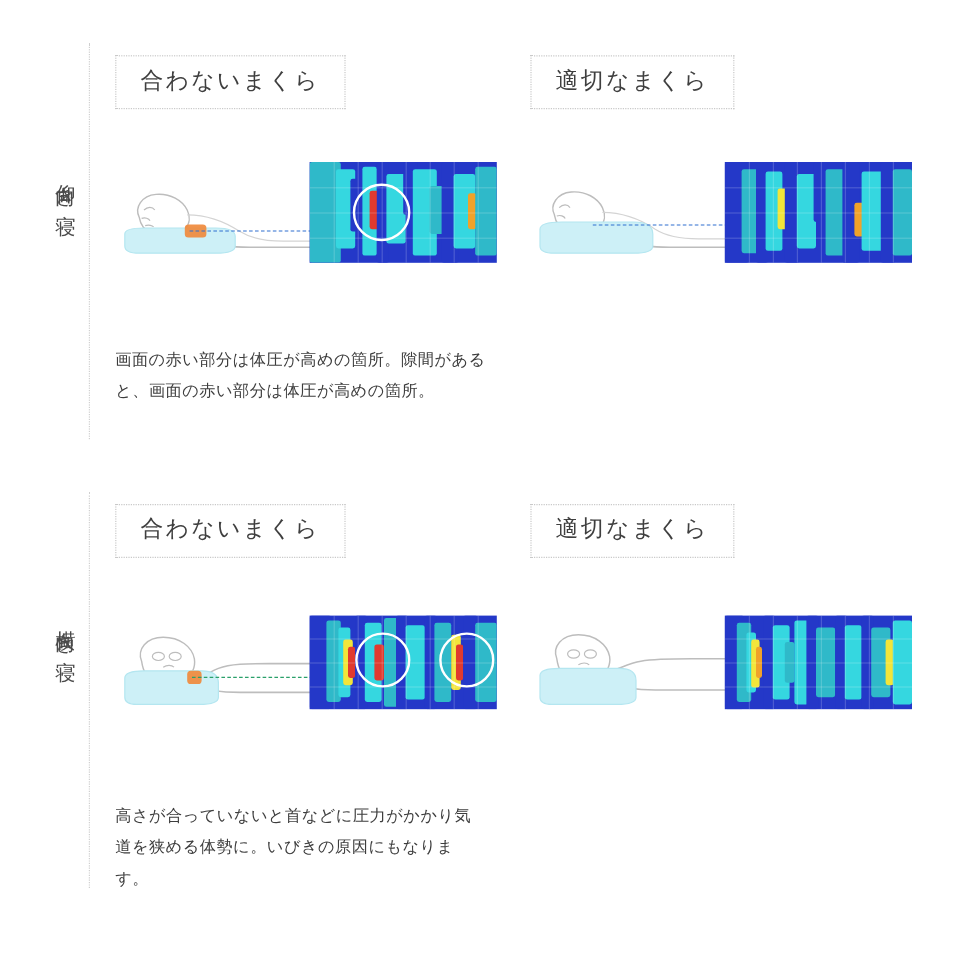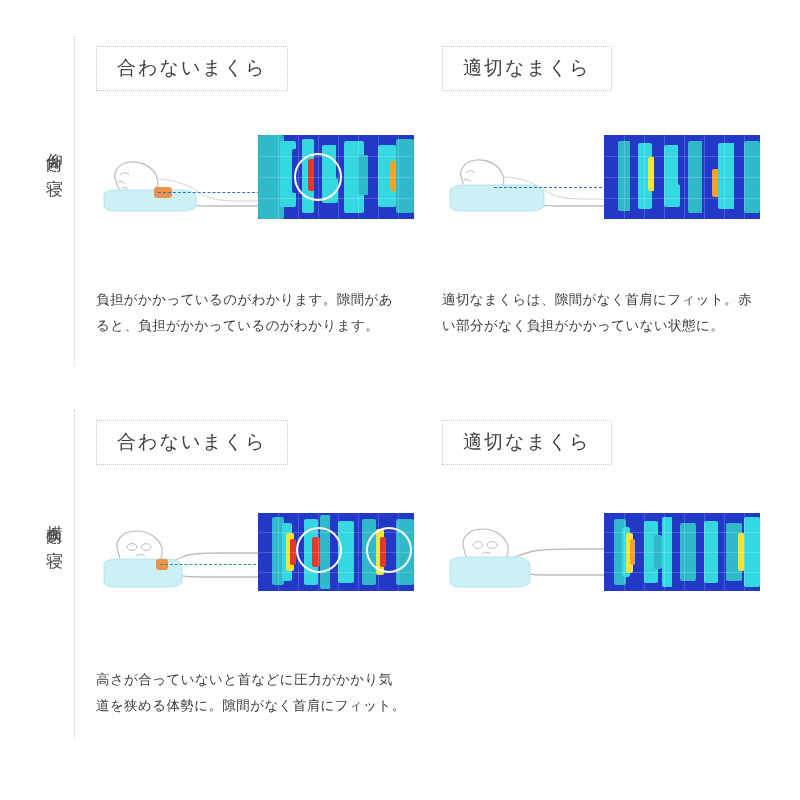--- a/index.html
+++ b/index.html
@@ -179,21 +179,21 @@
           <div class="grid-v" style="left:80px"></div>
         <div class="grid-v" style="left:100px"></div>
           <div class="grid-v" style="left:120px"></div>
         <div class="grid-v" style="left:140px"></div>
         <div class="grid-h" style="top:21px"></div>
           <div class="grid-h" style="top:42px"></div>
         <div class="grid-h" style="top:63px"></div>
       </div>
       <div class="hl-circle" style="left:198px; top:18px; width:48px; height:48px;"></div>
     </div>
-    <div class="caption">負担がかかっているのがわかります。隙間があると、負担がかかっているのがわかります。</div>
+    <div class="caption">画面の赤い部分は体圧が高めの箇所。隙間があると、画面の赤い部分は体圧が高めの箇所。</div>
   </div>
 
   <div class="panel r1 c2">
     <div class="panel-title">適切なまくら</div>
     <div class="illus">
 
       <svg class="figure-svg" width="175" height="100" viewBox="0 0 175 100">
         <path d="M20 44 C16 36, 22 26, 34 25 C46 24, 56 30, 60 38 C63 44, 62 50, 58 54 L30 56 C24 55, 21 50, 20 44 Z" fill="#ffffff" stroke="#bdbdbd" stroke-width="1.2"></path>
         <path d="M24 38 C27 35, 31 35, 33 38" fill="none" stroke="#bdbdbd" stroke-width="1"></path>
         <path d="M22 45 C25 44, 28 45, 29 47" fill="none" stroke="#bdbdbd" stroke-width="1"></path>
@@ -225,21 +225,20 @@
         <div class="grid-v" style="left:60px"></div>
           <div class="grid-v" style="left:80px"></div>
         <div class="grid-v" style="left:100px"></div>
           <div class="grid-v" style="left:120px"></div>
         <div class="grid-v" style="left:140px"></div>
         <div class="grid-h" style="top:21px"></div>
           <div class="grid-h" style="top:42px"></div>
         <div class="grid-h" style="top:63px"></div>
       </div>
     </div>
-    <div class="caption">適切なまくらは、隙間がなく首肩にフィット。赤い部分がなく負担がかかっていない状態に。</div>
   </div>
 
   <div class="row-rule r2"></div>
   <div class="row-label r2">横向き寝</div>
 
   <div class="panel r2 c1">
     <div class="panel-title">合わないまくら</div>
     <div class="illus">
 
       <svg class="figure-svg" width="175" height="100" viewBox="0 0 175 100">
@@ -285,21 +284,21 @@
         <div class="grid-v" style="left:100px"></div>
           <div class="grid-v" style="left:120px"></div>
         <div class="grid-v" style="left:140px"></div>
         <div class="grid-h" style="top:19px"></div>
           <div class="grid-h" style="top:39px"></div>
         <div class="grid-h" style="top:59px"></div>
       </div>
       <div class="hl-circle" style="left:200px; top:18px; width:46px; height:46px;"></div>
       <div class="hl-circle" style="left:270px; top:18px; width:46px; height:46px;"></div>
     </div>
-    <div class="caption">高さが合っていないと首などに圧力がかかり気道を狭める体勢に。隙間がなく首肩にフィット。</div>
+    <div class="caption">高さが合っていないと首などに圧力がかかり気道を狭める体勢に。いびきの原因にもなります。</div>
   </div>
 
   <div class="panel r2 c2">
     <div class="panel-title">適切なまくら</div>
     <div class="illus">
 
       <svg class="figure-svg" width="175" height="100" viewBox="0 0 175 100">
         <path d="M22 40 C18 30, 26 20, 40 20 C54 20, 64 28, 66 38 C67 45, 64 52, 58 54 L32 56 C26 54, 23 47, 22 40 Z" fill="#ffffff" stroke="#bdbdbd" stroke-width="1.2"></path>
         <ellipse cx="36" cy="36" rx="5" ry="3.4" fill="none" stroke="#bdbdbd" stroke-width="1"></ellipse>
         <ellipse cx="50" cy="36" rx="5" ry="3.4" fill="none" stroke="#bdbdbd" stroke-width="1"></ellipse>

